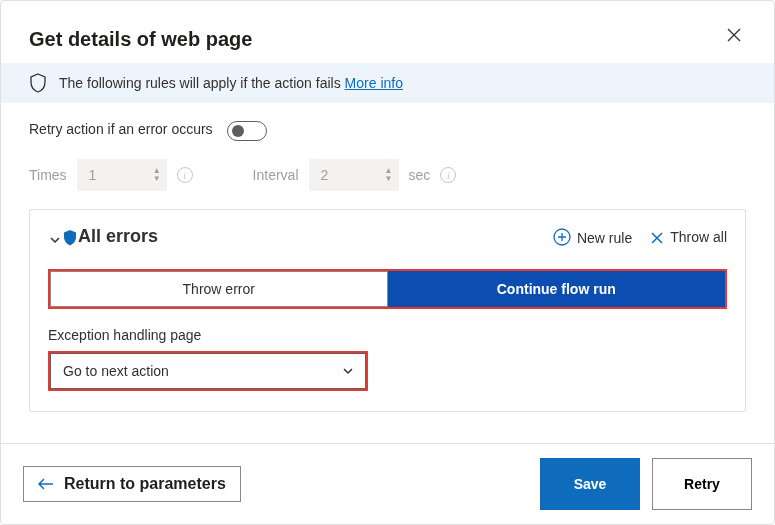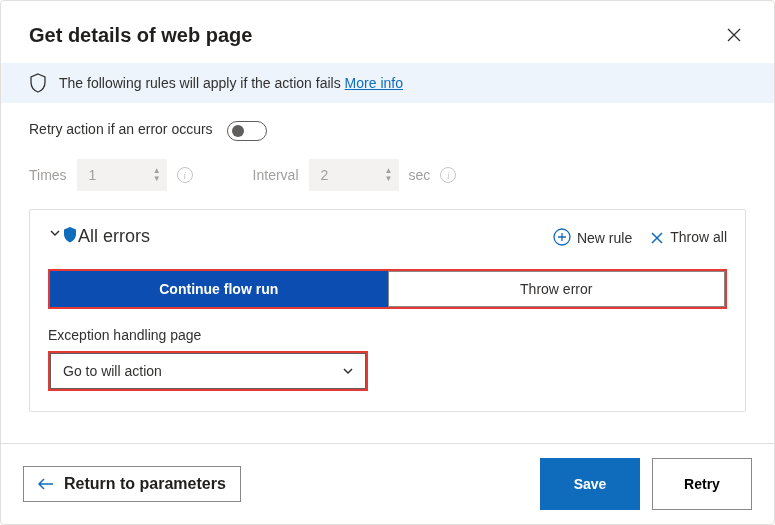--- a/index.html
+++ b/index.html
@@ -13,21 +13,21 @@
     position: relative;
     display: flex;
     flex-direction: column;
     border: 1px solid #e1dfdd;
     border-radius: 4px;
     overflow: hidden;
   }
   .header {
     display: flex;
     justify-content: space-between;
-    align-items: center;
+    align-items: flex-end;
     padding: 18px 24px 12px 28px;
   }
   .title {
     font-size: 20px;
     font-weight: 600;
     color: #201f1e;
   }
   .close-btn {
     width: 32px; height: 32px;
     display: flex; align-items: center; justify-content: center;
@@ -109,23 +109,23 @@
     padding: 16px 18px 20px 18px;
   }
   .errors-head {
     display: flex;
     justify-content: space-between;
     align-items: center;
     margin-bottom: 22px;
   }
   .errors-title {
     display: flex;
-    align-items: flex-start;
+    align-items: flex-end;
     font-size: 18px;
-    font-weight: 400;
+    font-weight: 700;
   }
   .errors-actions {
     display: flex;
     gap: 18px;
     align-items: center;
     font-size: 14px;
   }
   .errors-actions .act {
     display: flex; align-items: flex-end; gap: 6px;
     color: #0f6cbd;
@@ -279,28 +279,28 @@
         <div class="act">
           <svg width="14" height="14" viewBox="0 0 14 14">
               <path d="M2 2 L12 12 M12 2 L2 12" stroke="#0f6cbd" stroke-width="1.5"></path>
             </svg>
           <span style="color:#323130">Throw all</span>
         </div>
       </div>
     </div>
 
     <div class="seg-row">
+      <div class="seg">Throw error</div>
       <div class="seg active">Continue flow run</div>
-      <div class="seg">Throw error</div>
     </div>
 
     <div class="label">Exception handling page</div>
     <div class="select-wrap">
       <div class="select">
-        <span>Go to will action</span>
+        <span>Go to next action</span>
         <svg width="14" height="14" viewBox="0 0 14 14">
             <path d="M3 5 L7 9 L11 5" fill="none" stroke="#323130" stroke-width="1.5"></path>
           </svg>
       </div>
     </div>
   </div>
 </div>
 
 <div class="footer">
   <button class="ret-btn">

